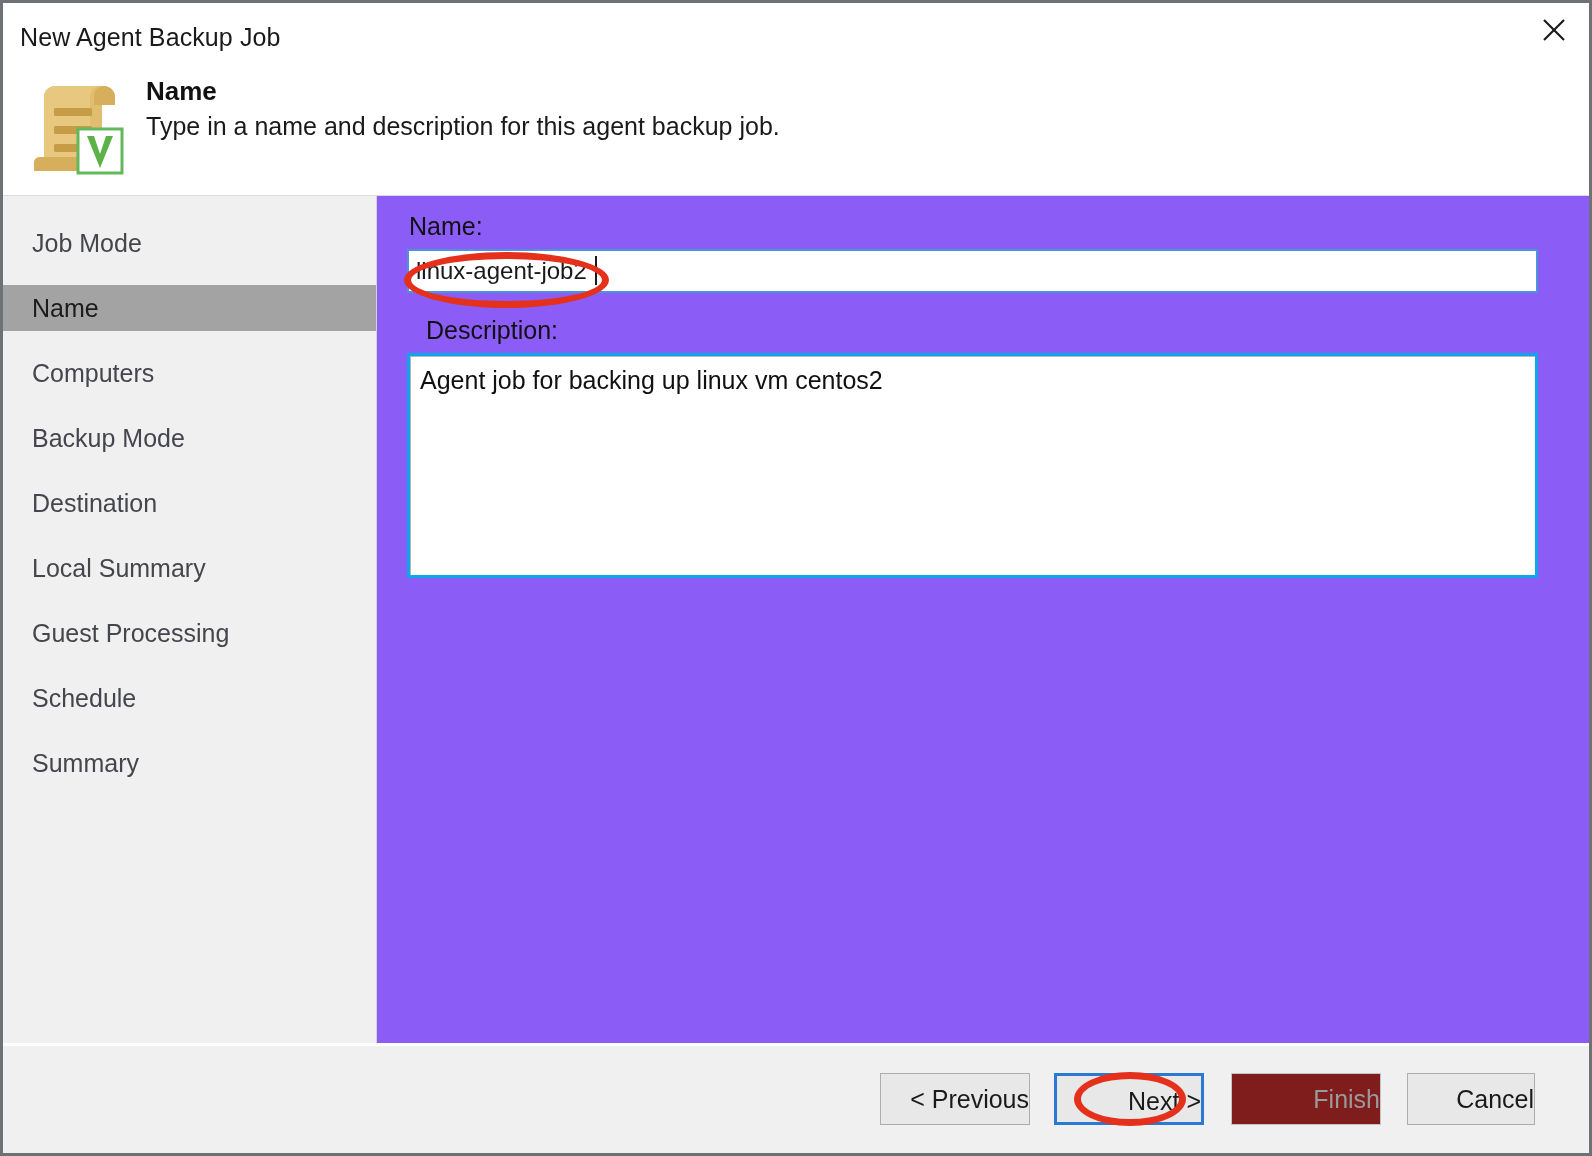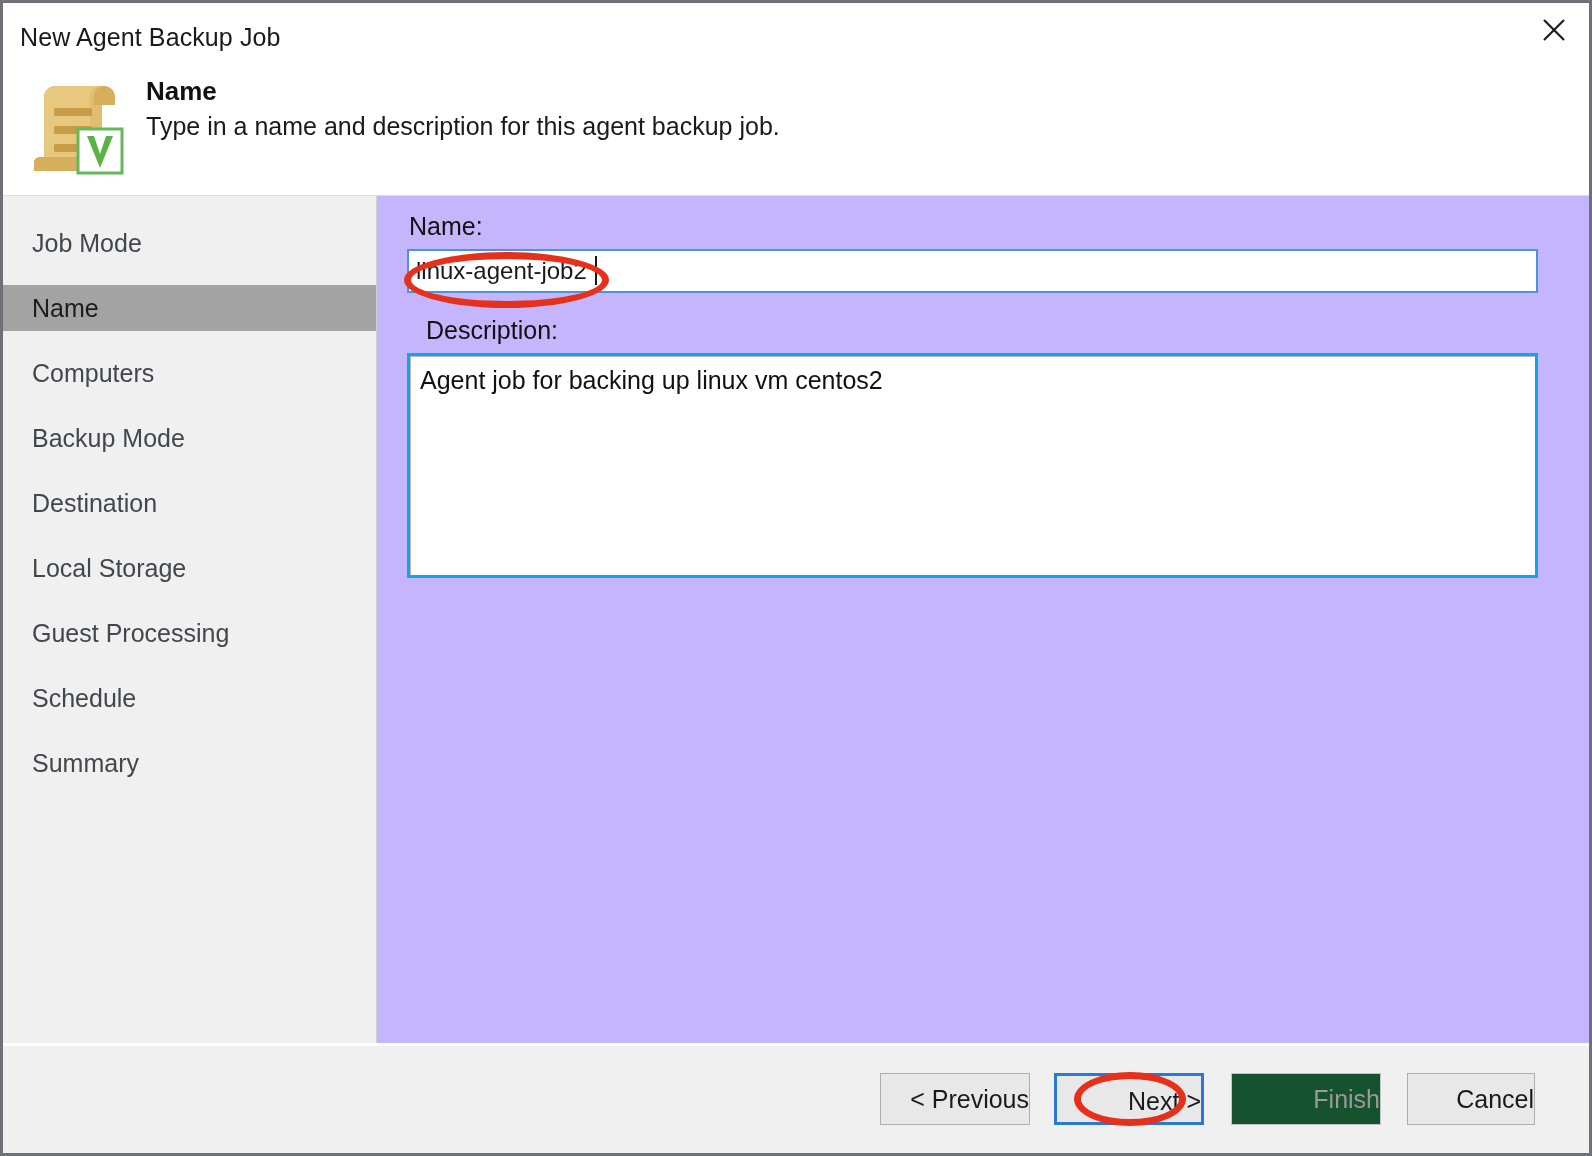--- a/index.html
+++ b/index.html
@@ -119,21 +119,21 @@
     white-space: nowrap;
   }
   .nav-item.active {
     background: #a3a3a3;
     color: #1c1c1c;
   }
 
   .content {
     flex: 1 1 auto;
     position: relative;
-    background: #c4b5fd;
+    background: #8b5cf6;
     padding: 15px 28px 0 30px;
     box-sizing: border-box;
   }
   .field-label {
     font-size: 25px;
     color: #111111;
     margin: 0 0 8px 2px;
     line-height: 30px;
   }
   .name-input {
@@ -198,21 +198,21 @@
     color: #1a1a1a;
     cursor: pointer;
     padding: 0;
     line-height: 50px;
     text-align: right;
   }
   .btn-prev  { left: 877px;  width: 150px; }
   .btn-next  { left: 1051px; width: 150px;
                border: 3px solid #2a7ad4; background: #e8e8e8; }
   .btn-finish{ left: 1228px; width: 150px;
-               background: #14532d; border: 1px solid #c4c4c4; color: #9a9a9a; cursor: default; }
+               background: #7f1d1d; border: 1px solid #c4c4c4; color: #9a9a9a; cursor: default; }
   .btn-cancel{ left: 1404px; width: 128px; }
 
   
   .annot {
     position: absolute;
     border: 7px solid #e5301b;
     border-radius: 50%;
     pointer-events: none;
     box-sizing: border-box;
   }
@@ -269,21 +269,21 @@
       <div class="nav-item">
         <span>Computers</span>
       </div>
       <div class="nav-item">
         <span>Backup Mode</span>
       </div>
       <div class="nav-item">
         <span>Destination</span>
       </div>
       <div class="nav-item">
-        <span>Local Storage</span>
+        <span>Local Summary</span>
       </div>
       <div class="nav-item">
         <span>Guest Processing</span>
       </div>
       <div class="nav-item">
         <span>Schedule</span>
       </div>
       <div class="nav-item">
         <span>Summary</span>
       </div>

